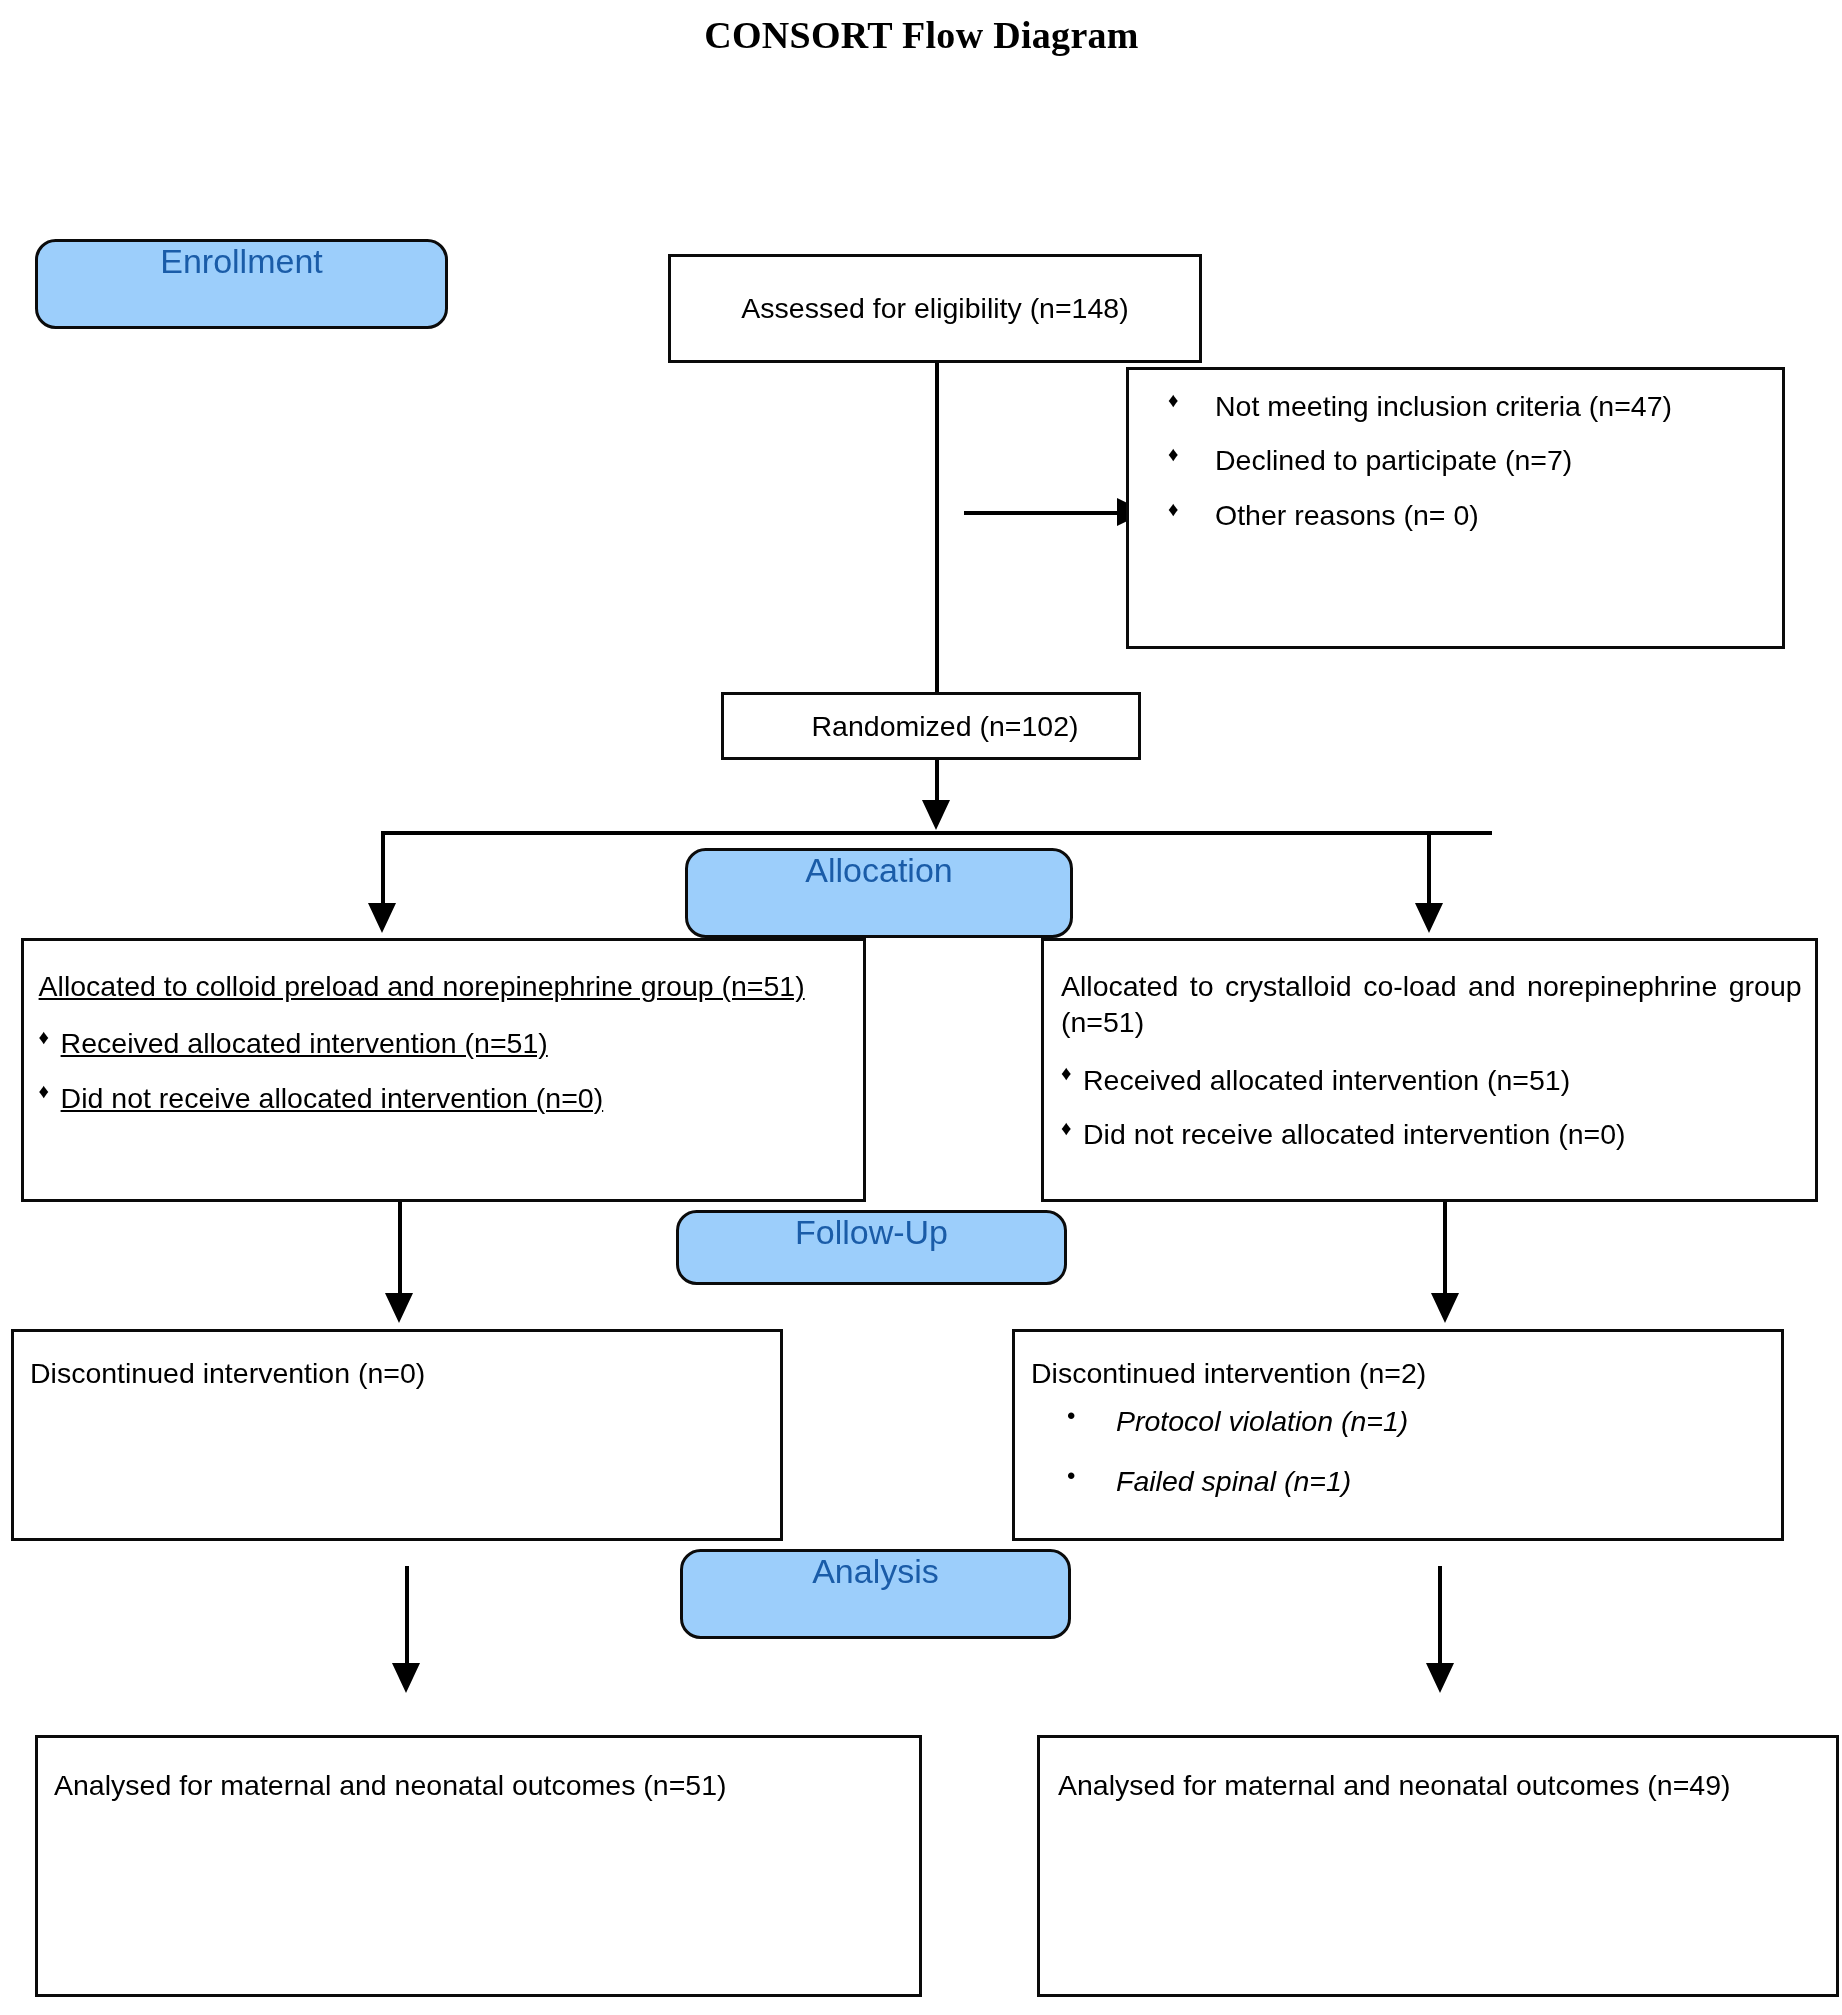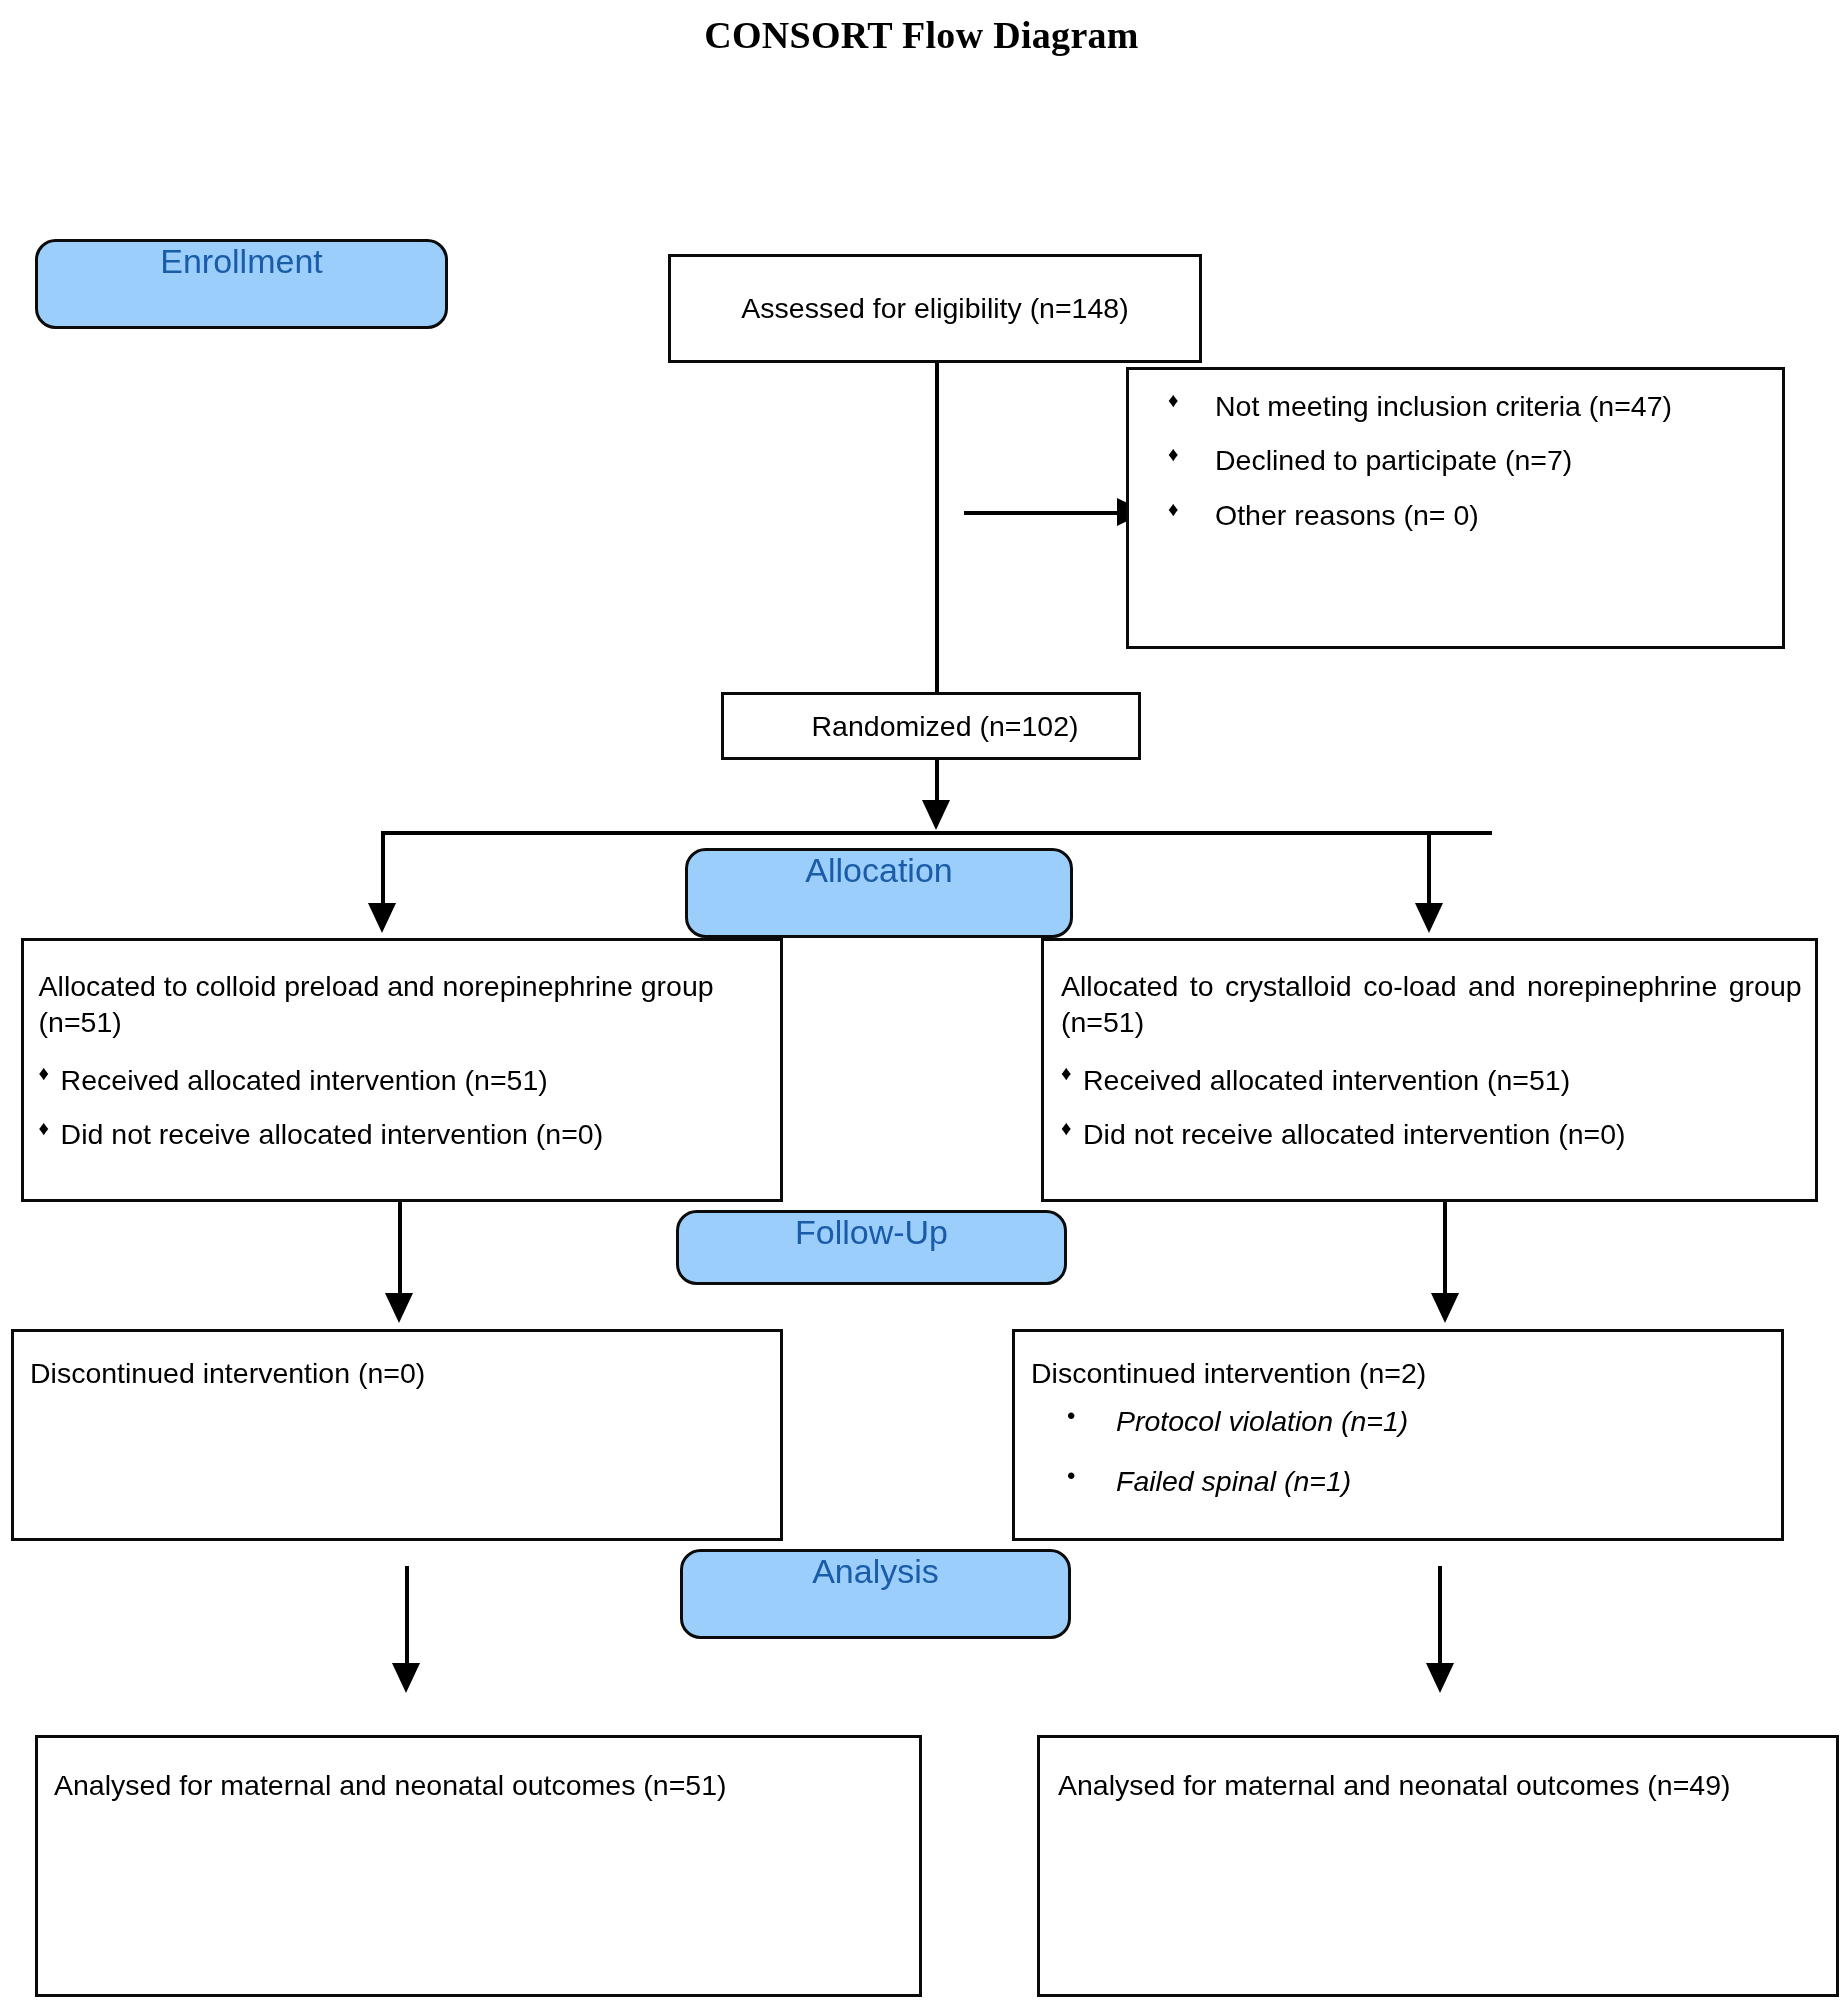--- a/index.html
+++ b/index.html
@@ -197,21 +197,21 @@
   <div class="vline" style="left:381px; top:831px; height:74px;"></div>
   <div class="arrow-down" style="left:368px; top:903px;"></div>
 
   <div class="vline" style="left:1427px; top:831px; height:74px;"></div>
   <div class="arrow-down" style="left:1415px; top:903px;"></div>
 
   <div class="pill" style="left:685px; top:848px; width:388px; height:90px;">
     <span>Allocation</span>
   </div>
 
-  <div class="box" style="left:21px; top:938px; width:762px; height:264px;">
+  <div class="box" style="left:21px; top:938px; width:845px; height:264px;text-decoration:underline;">
     <div class="inner" style="padding:27px 13.4px 11px 14.6px;">
       <p class="para">Allocated to colloid preload and norepinephrine group (n=51)</p>
       <ul class="bullets">
         <li>
           <span class="bul">♦</span>
           <span>Received allocated intervention (n=51)</span>
         </li>
         <li>
           <span class="bul">♦</span>
           <span>Did not receive allocated intervention (n=0)</span>

